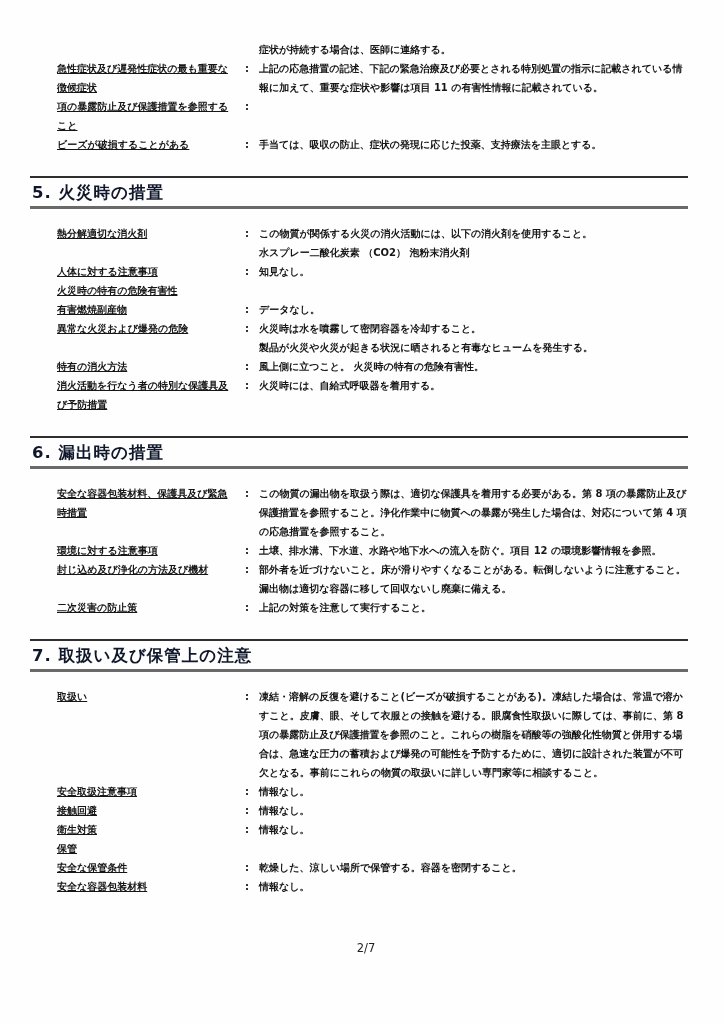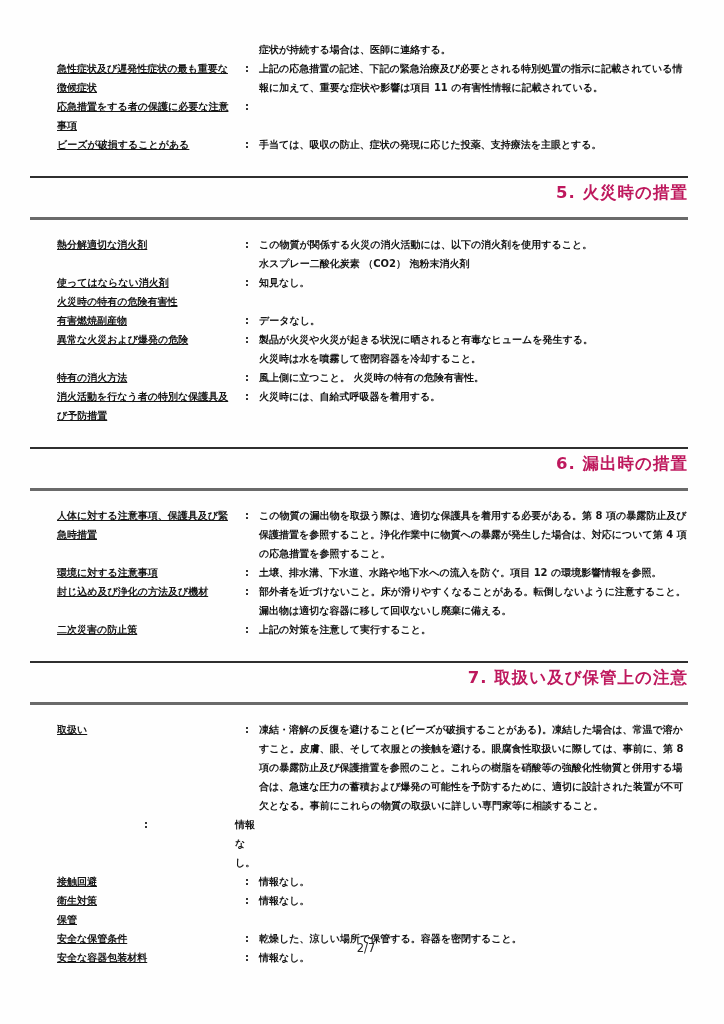--- a/index.html
+++ b/index.html
@@ -15,24 +15,23 @@
     position:absolute;
     left:30px;top:40px;
     width:658px;
   }
   .heading{
     font-size:16.5px;
     font-weight:bold;
     letter-spacing:1px;
     border-top:2px solid #2f2f2f;
     border-bottom:3px solid #6a6a6a;
-    padding:4px 0 13px 2px;
+    padding:4px 0 2px 2px;
     margin:22px 0 15px 0;
-    color:#be185d;
-    text-align:right;
+    color:#0f172a;
   }
   .row{
     display:grid;
     grid-template-columns:178px 24px 1fr;
     padding-left:27px;
     font-size:10px;
     line-height:19px;
     font-weight:bold;
   }
   .row .label{word-break:break-all;text-decoration:underline;}
@@ -61,41 +60,41 @@
         </div>
   </div>
       <div class="row">
     <div class="label">急性症状及び遅発性症状の最も重要な徴候症状</div>
     <div class="colon">:</div>
     <div class="value">
           <div class="vline">上記の応急措置の記述、下記の緊急治療及び必要とされる特別処置の指示に記載されている情報に加えて、重要な症状や影響は項目 11 の有害性情報に記載されている。</div>
         </div>
   </div>
       <div class="row">
-    <div class="label">応急措置をする者の保護に必要な注意事項</div>
+    <div class="label">項の暴露防止及び保護措置を参照すること</div>
     <div class="colon">:</div>
   </div>
       <div class="row">
     <div class="label">ビーズが破損することがある</div>
     <div class="colon">:</div>
     <div class="value">
           <div class="vline">手当ては、吸収の防止、症状の発現に応じた投薬、支持療法を主眼とする。</div>
         </div>
   </div>
       <div class="heading">5. 火災時の措置</div>
       <div class="row">
     <div class="label">熱分解適切な消火剤</div>
     <div class="colon">:</div>
     <div class="value">
           <div class="vline">この物質が関係する火災の消火活動には、以下の消火剤を使用すること。</div>
           <div class="vline">水スプレー二酸化炭素 （CO2） 泡粉末消火剤</div>
         </div>
   </div>
       <div class="row">
-    <div class="label">使ってはならない消火剤</div>
+    <div class="label">人体に対する注意事項</div>
     <div class="colon">:</div>
     <div class="value">
           <div class="vline">知見なし。</div>
         </div>
   </div>
       <div class="row">
     <div class="label">火災時の特有の危険有害性</div>
     <div class="colon"></div>
     <div class="value"></div>
   </div>
@@ -103,41 +102,41 @@
     <div class="label">有害燃焼副産物</div>
     <div class="colon">:</div>
     <div class="value">
           <div class="vline">データなし。</div>
         </div>
   </div>
       <div class="row">
     <div class="label">異常な火災および爆発の危険</div>
     <div class="colon">:</div>
     <div class="value">
+          <div class="vline">火災時は水を噴霧して密閉容器を冷却すること。</div>
           <div class="vline">製品が火災や火災が起きる状況に晒されると有毒なヒュームを発生する。</div>
-          <div class="vline">火災時は水を噴霧して密閉容器を冷却すること。</div>
         </div>
   </div>
       <div class="row">
     <div class="label">特有の消火方法</div>
     <div class="colon">:</div>
     <div class="value">
           <div class="vline">風上側に立つこと。 火災時の特有の危険有害性。</div>
         </div>
   </div>
       <div class="row">
     <div class="label">消火活動を行なう者の特別な保護具及び予防措置</div>
     <div class="colon">:</div>
     <div class="value">
           <div class="vline">火災時には、自給式呼吸器を着用する。</div>
         </div>
   </div>
       <div class="heading">6. 漏出時の措置</div>
       <div class="row">
-    <div class="label">人体に対する注意事項、保護具及び緊急時措置</div>
+    <div class="label">安全な容器包装材料、保護具及び緊急時措置</div>
     <div class="colon">:</div>
     <div class="value">
           <div class="vline">この物質の漏出物を取扱う際は、適切な保護具を着用する必要がある。第 8 項の暴露防止及び保護措置を参照すること。浄化作業中に物質への暴露が発生した場合は、対応について第 4 項の応急措置を参照すること。</div>
         </div>
   </div>
       <div class="row">
     <div class="label">環境に対する注意事項</div>
     <div class="colon">:</div>
     <div class="value">
           <div class="vline">土壌、排水溝、下水道、水路や地下水への流入を防ぐ。項目 12 の環境影響情報を参照。</div>
@@ -159,20 +158,21 @@
   </div>
       <div class="heading">7. 取扱い及び保管上の注意</div>
       <div class="row">
     <div class="label">取扱い</div>
     <div class="colon">:</div>
     <div class="value">
           <div class="vline">凍結・溶解の反復を避けること(ビーズが破損することがある)。凍結した場合は、常温で溶かすこと。皮膚、眼、そして衣服との接触を避ける。眼腐食性取扱いに際しては、事前に、第 8 項の暴露防止及び保護措置を参照のこと。これらの樹脂を硝酸等の強酸化性物質と併用する場合は、急速な圧力の蓄積および爆発の可能性を予防するために、適切に設計された装置が不可欠となる。事前にこれらの物質の取扱いに詳しい専門家等に相談すること。</div>
         </div>
   </div>
       <div class="row">
+    <div class="label">安全取扱注意事項</div>
     <div class="colon">:</div>
     <div class="value">
           <div class="vline">情報なし。</div>
         </div>
   </div>
       <div class="row">
     <div class="label">接触回避</div>
     <div class="colon">:</div>
     <div class="value">
           <div class="vline">情報なし。</div>

